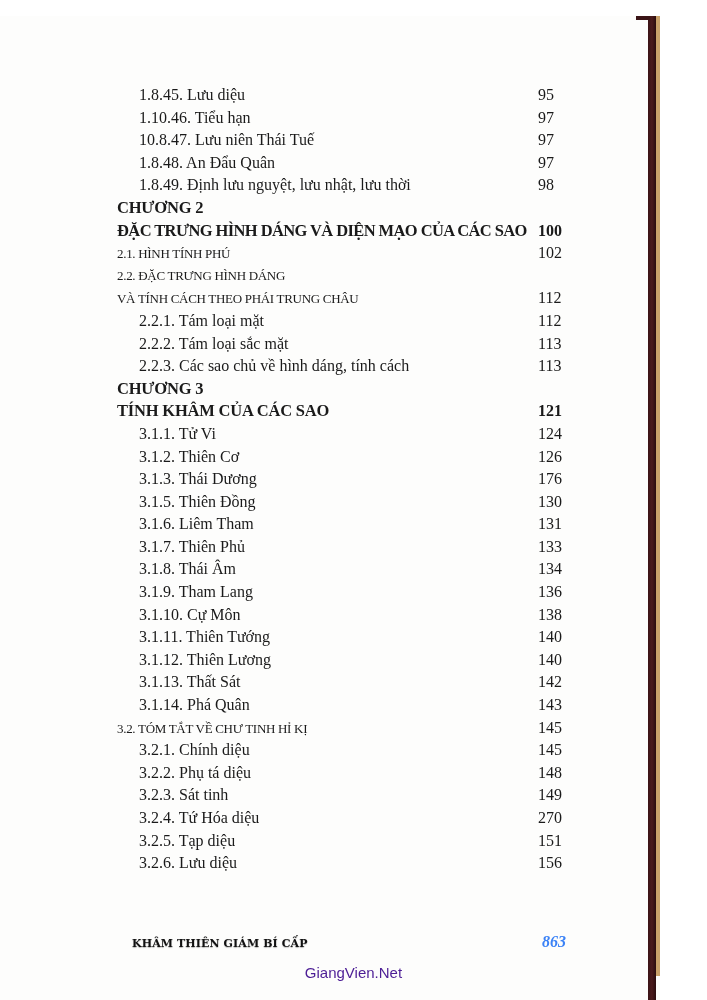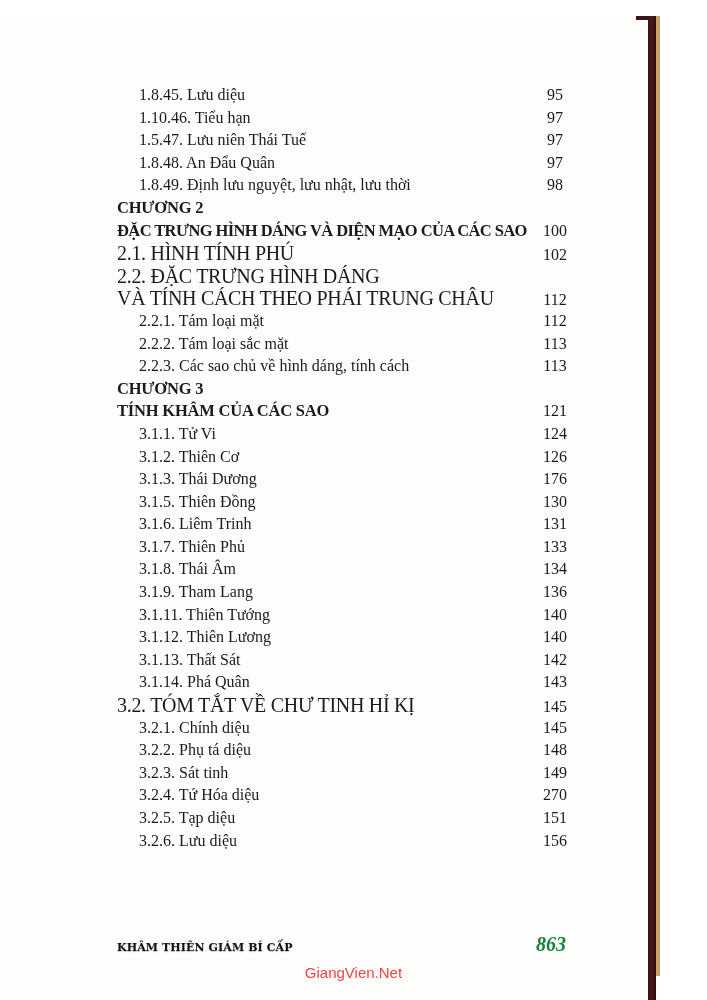--- a/index.html
+++ b/index.html
@@ -57,70 +57,71 @@
       display: flex;
       align-items: baseline;
       justify-content: space-between;
       height: 22.6px;
       line-height: 22.6px;
       font-size: 16px;
       white-space: nowrap;
     }
     .row .label { flex: 1; }
     .row .page-num {
-      text-align: center;
+      text-align: left;
       min-width: 34px;
     }
     .row.sub .label { padding-left: 22px; }
     .row.section .label {
-      font-size: 20px;
+      font-size: 13px;
       letter-spacing: -0.3px;
     }
     .row.chapter-head .label,
     .row.chapter-title .label {
       font-weight: bold;
       font-size: 16.5px;
       letter-spacing: -0.2px;
     }
-    .row.chapter-title .page-num { font-weight: normal; }
+    .row.chapter-title .page-num { font-weight: bold; }
     .row.chapter-title.wide .label { letter-spacing: -0.6px; }
 
     .footer {
       position: absolute;
       left: 117px;
       top: 917px;
       width: 455px;
       display: flex;
       justify-content: space-between;
       align-items: baseline;
     }
     .footer .book-title {
       font-family: "DejaVu Serif", serif;
       font-weight: bold;
       font-size: 11px;
       letter-spacing: 0.1px;
       color: #111;
       text-shadow: 0 1px 1px rgba(0,0,0,0.25);
+      margin-left: 15px;
     }
     .footer .page-number {
       font-weight: bold;
       font-style: italic;
-      font-size: 20px;
-      color: #15803d;
+      font-size: 16px;
+      color: #3b82f6;
       padding-right: 6px;
     }
     .watermark {
       position: absolute;
       left: 0;
       width: 707px;
       top: 948px;
       text-align: center;
       font-family: "Liberation Sans", "DejaVu Sans", sans-serif;
       font-size: 15px;
-      color: #ef4444;
+      color: #4c1d95;
     }
   </style>
 </head>
 <body>
 
 <div class="page">
 
   <div class="edge-light"></div>
   <div class="edge-dark"></div>
   <div class="edge-tan"></div>
@@ -129,21 +130,21 @@
   <div class="toc" id="toc">
       <div class="row sub">
         <span class="label">1.8.45. Lưu diệu</span>
         <span class="page-num">95</span>
       </div>
       <div class="row sub">
         <span class="label">1.10.46. Tiểu hạn</span>
         <span class="page-num">97</span>
       </div>
       <div class="row sub">
-        <span class="label">1.5.47. Lưu niên Thái Tuế</span>
+        <span class="label">10.8.47. Lưu niên Thái Tuế</span>
         <span class="page-num">97</span>
       </div>
       <div class="row sub">
         <span class="label">1.8.48. An Đẩu Quân</span>
         <span class="page-num">97</span>
       </div>
       <div class="row sub">
         <span class="label">1.8.49. Định lưu nguyệt, lưu nhật, lưu thời</span>
         <span class="page-num">98</span>
       </div>
@@ -197,34 +198,38 @@
       </div>
       <div class="row sub">
         <span class="label">3.1.3. Thái Dương</span>
         <span class="page-num">176</span>
       </div>
       <div class="row sub">
         <span class="label">3.1.5. Thiên Đồng</span>
         <span class="page-num">130</span>
       </div>
       <div class="row sub">
-        <span class="label">3.1.6. Liêm Trinh</span>
+        <span class="label">3.1.6. Liêm Tham</span>
         <span class="page-num">131</span>
       </div>
       <div class="row sub">
         <span class="label">3.1.7. Thiên Phủ</span>
         <span class="page-num">133</span>
       </div>
       <div class="row sub">
         <span class="label">3.1.8. Thái Âm</span>
         <span class="page-num">134</span>
       </div>
       <div class="row sub">
         <span class="label">3.1.9. Tham Lang</span>
         <span class="page-num">136</span>
+      </div>
+      <div class="row sub">
+        <span class="label">3.1.10. Cự Môn</span>
+        <span class="page-num">138</span>
       </div>
       <div class="row sub">
         <span class="label">3.1.11. Thiên Tướng</span>
         <span class="page-num">140</span>
       </div>
       <div class="row sub">
         <span class="label">3.1.12. Thiên Lương</span>
         <span class="page-num">140</span>
       </div>
       <div class="row sub">

